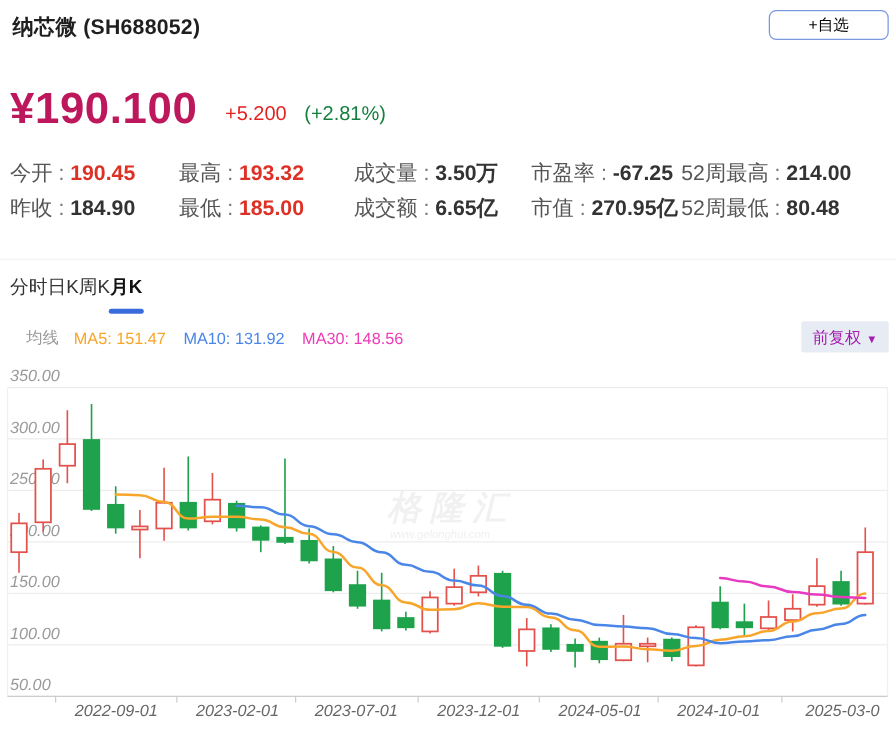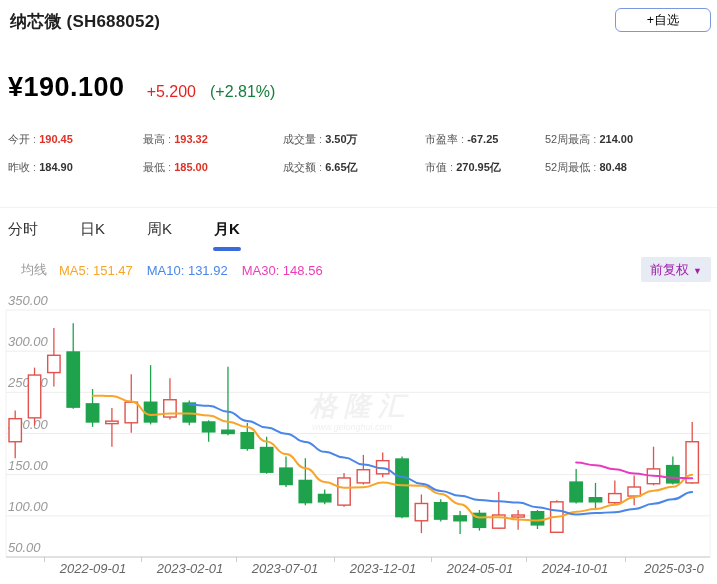--- a/index.html
+++ b/index.html
@@ -9,36 +9,36 @@
 
   
   .title-row { position:absolute; left:10px; top:10px; right:6px; height:26px; }
   .stock-title { font-size:17px; font-weight:bold; color:#1f1f1f; letter-spacing:.2px; }
   .watch-btn { position:absolute; right:0; top:-2px; width:96px; height:24px;
     border:1px solid #7b97e0; border-radius:6px; background:#fff; color:#000000;
     font-size:12.5px; text-align:center; line-height:22px; cursor:pointer; }
 
   
   .price-row { position:absolute; left:8px; top:68px; height:36px; display:flex; align-items:flex-end; }
-  .price-big { font-size:27px; font-weight:bold; color:#000000; line-height:34px; letter-spacing:.5px; }
+  .price-big { font-size:35px; font-weight:bold; color:#be185d; line-height:34px; letter-spacing:.5px; }
   .price-chg { font-size:16px; color:#e42222; margin-left:22px; padding-bottom:3px; }
   .price-pct { font-size:16px; color:#15803d; margin-left:14px; padding-bottom:3px; }
 
   
   .stats { position:absolute; left:8px; top:127px; width:705px;
     display:grid; grid-template-columns:135px 140px 142px 120px 1fr; grid-auto-rows:28px; }
-  .stat { font-size:11px; color:#555; white-space:nowrap; line-height:24px; }
+  .stat { font-size:17px; color:#555; white-space:nowrap; line-height:24px; }
   .stat .lab { color:#555; }
   .stat .lab::after { content:" : "; color:#777; }
   .stat .val { color:#333; font-weight:bold; }
   .stat .val.red { color:#de3126; }
 
   
   .tabbar { position:absolute; left:0; top:207px; width:717px; height:44px;
-    border-top:1px solid #f3f3f3; display:flex; gap:42px; padding:12px 0 0 8px; }
+    border-top:1px solid #f3f3f3; display:flex; padding:12px 0 0 8px; }
   .tab { position:relative; font-size:15px; color:#333; cursor:pointer; padding-bottom:10px; }
   .tab.active { color:#111; font-weight:bold; }
   .tab.active::after { content:""; position:absolute; left:50%; transform:translateX(-50%);
     bottom:0; width:28px; height:4px; border-radius:2px; background:#3a6bdc; }
 
   
   .ma-row { position:absolute; left:21px; top:257px; right:6px; height:26px;
     display:flex; align-items:center; font-size:13px; }
   .ma-prefix { color:#999; margin-right:12px; }
   .ma-item { margin-right:14px; }

